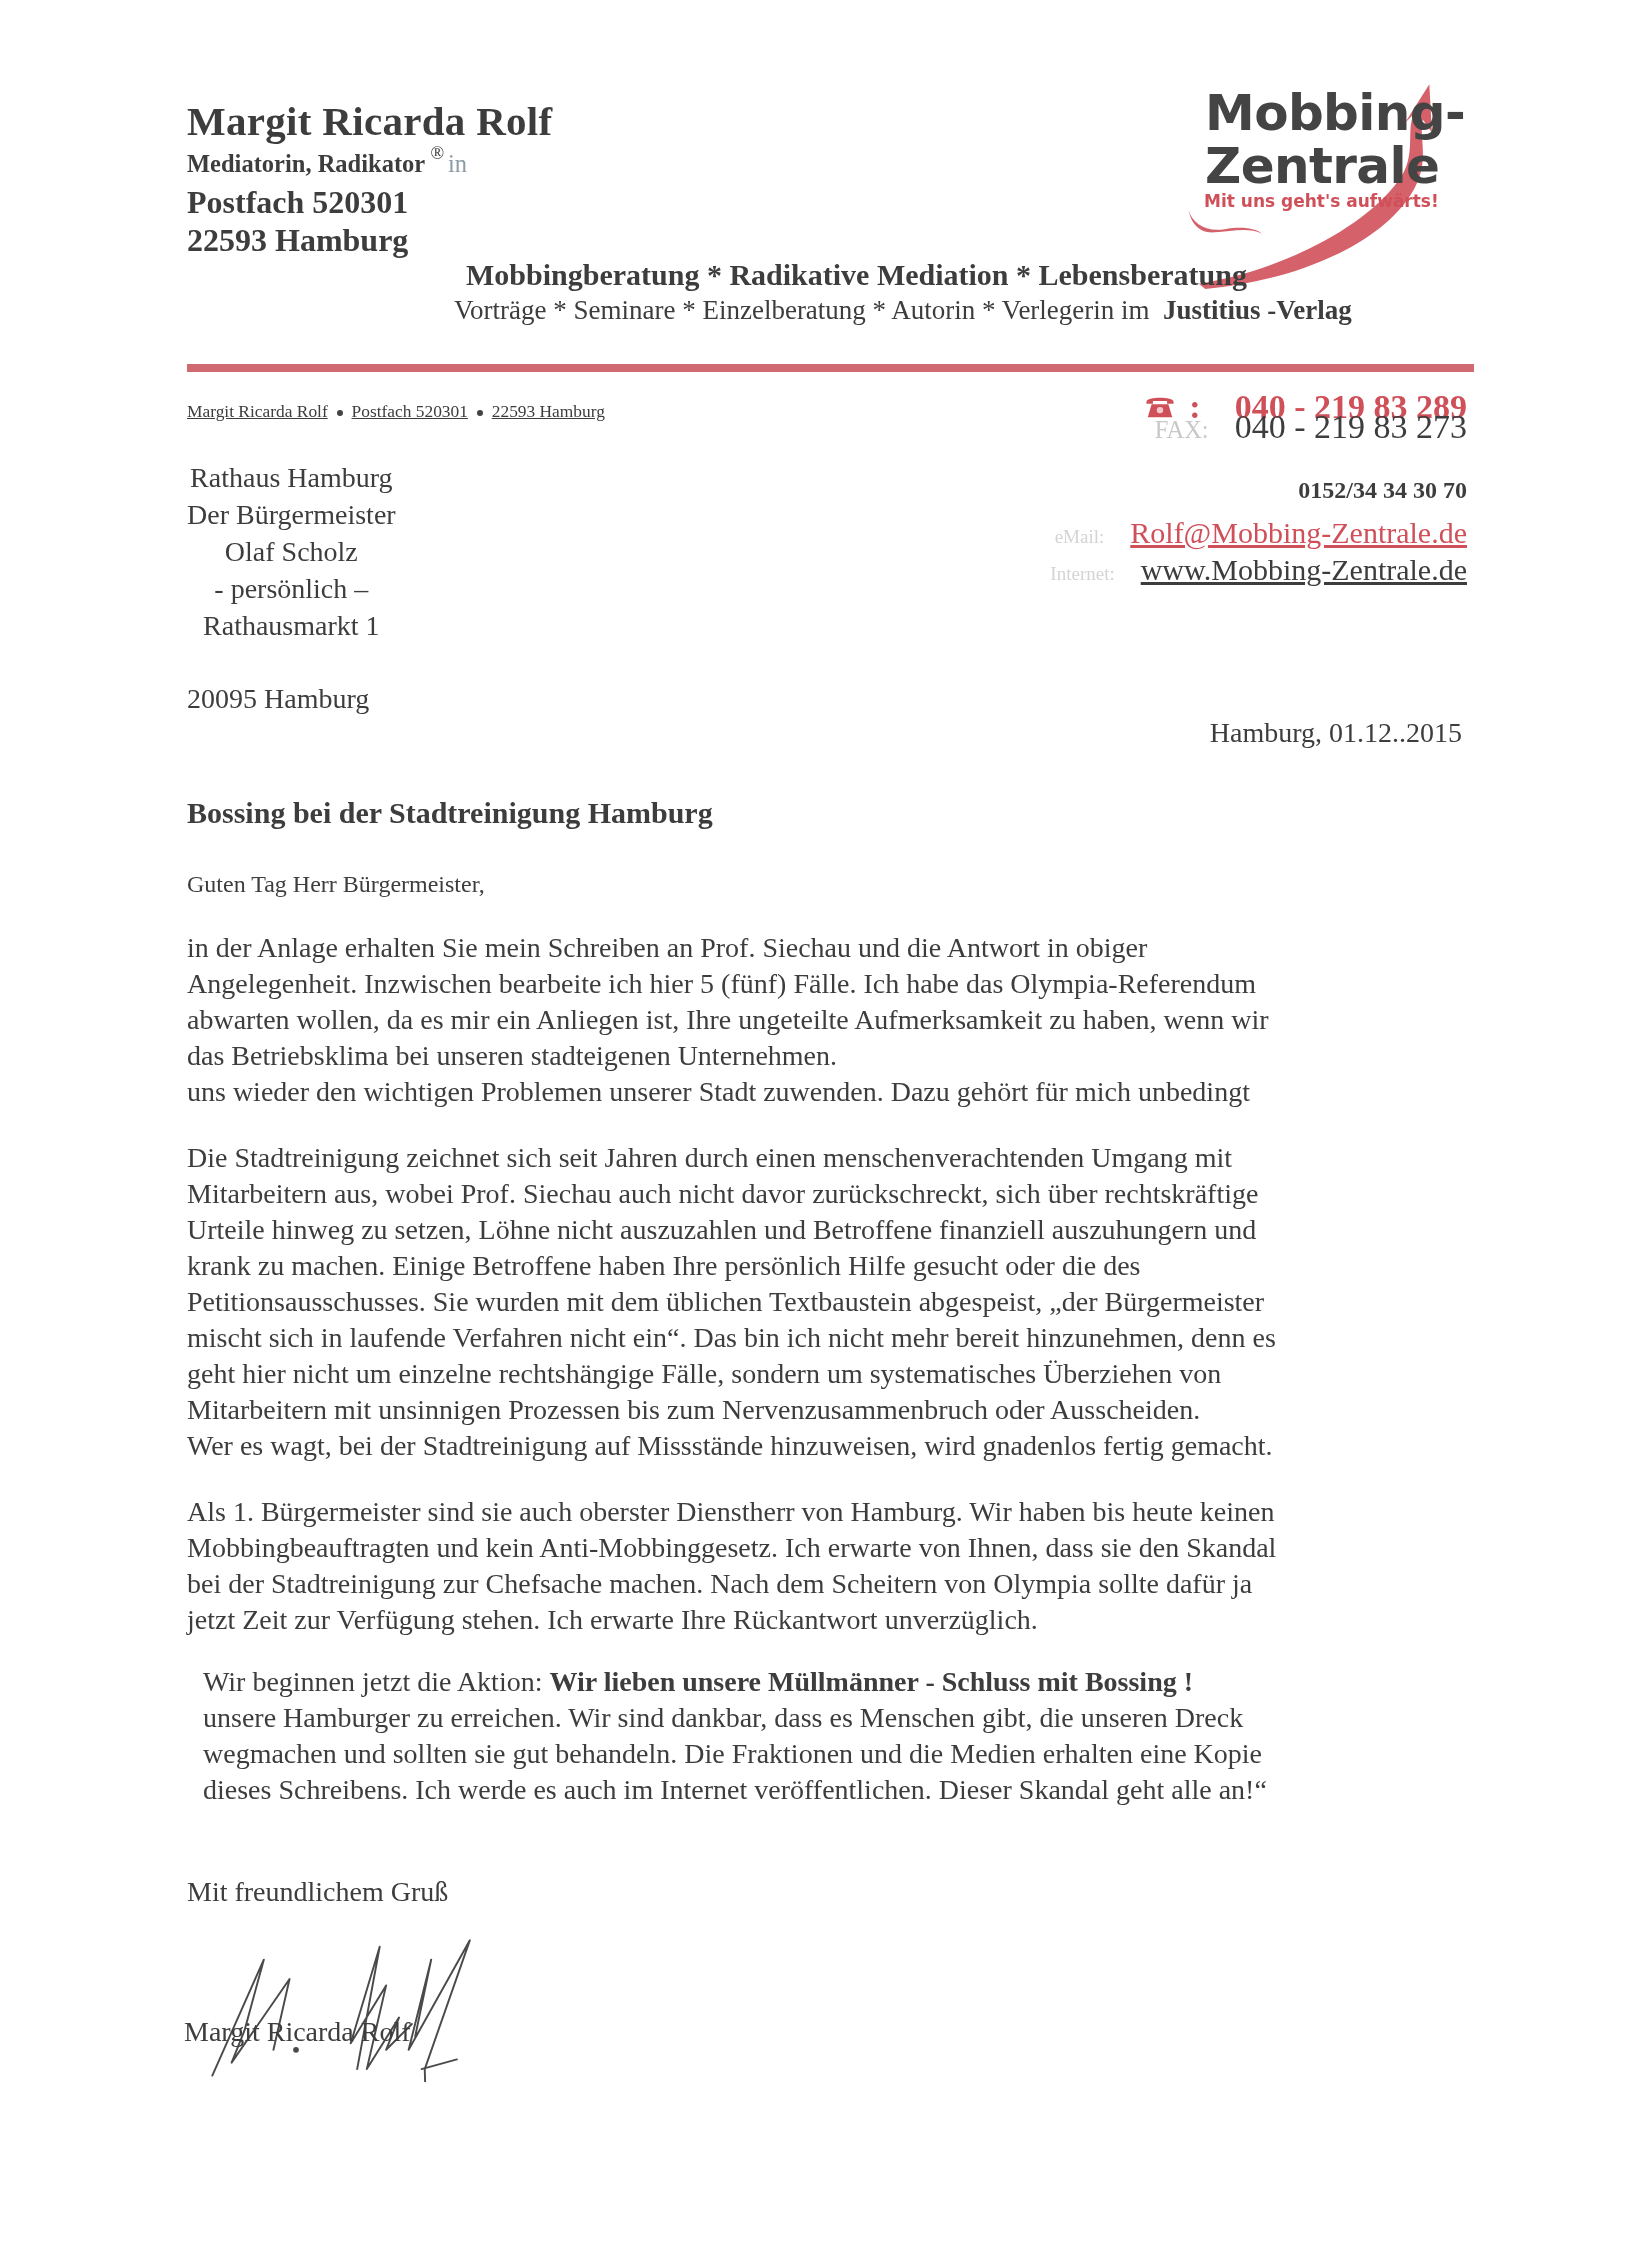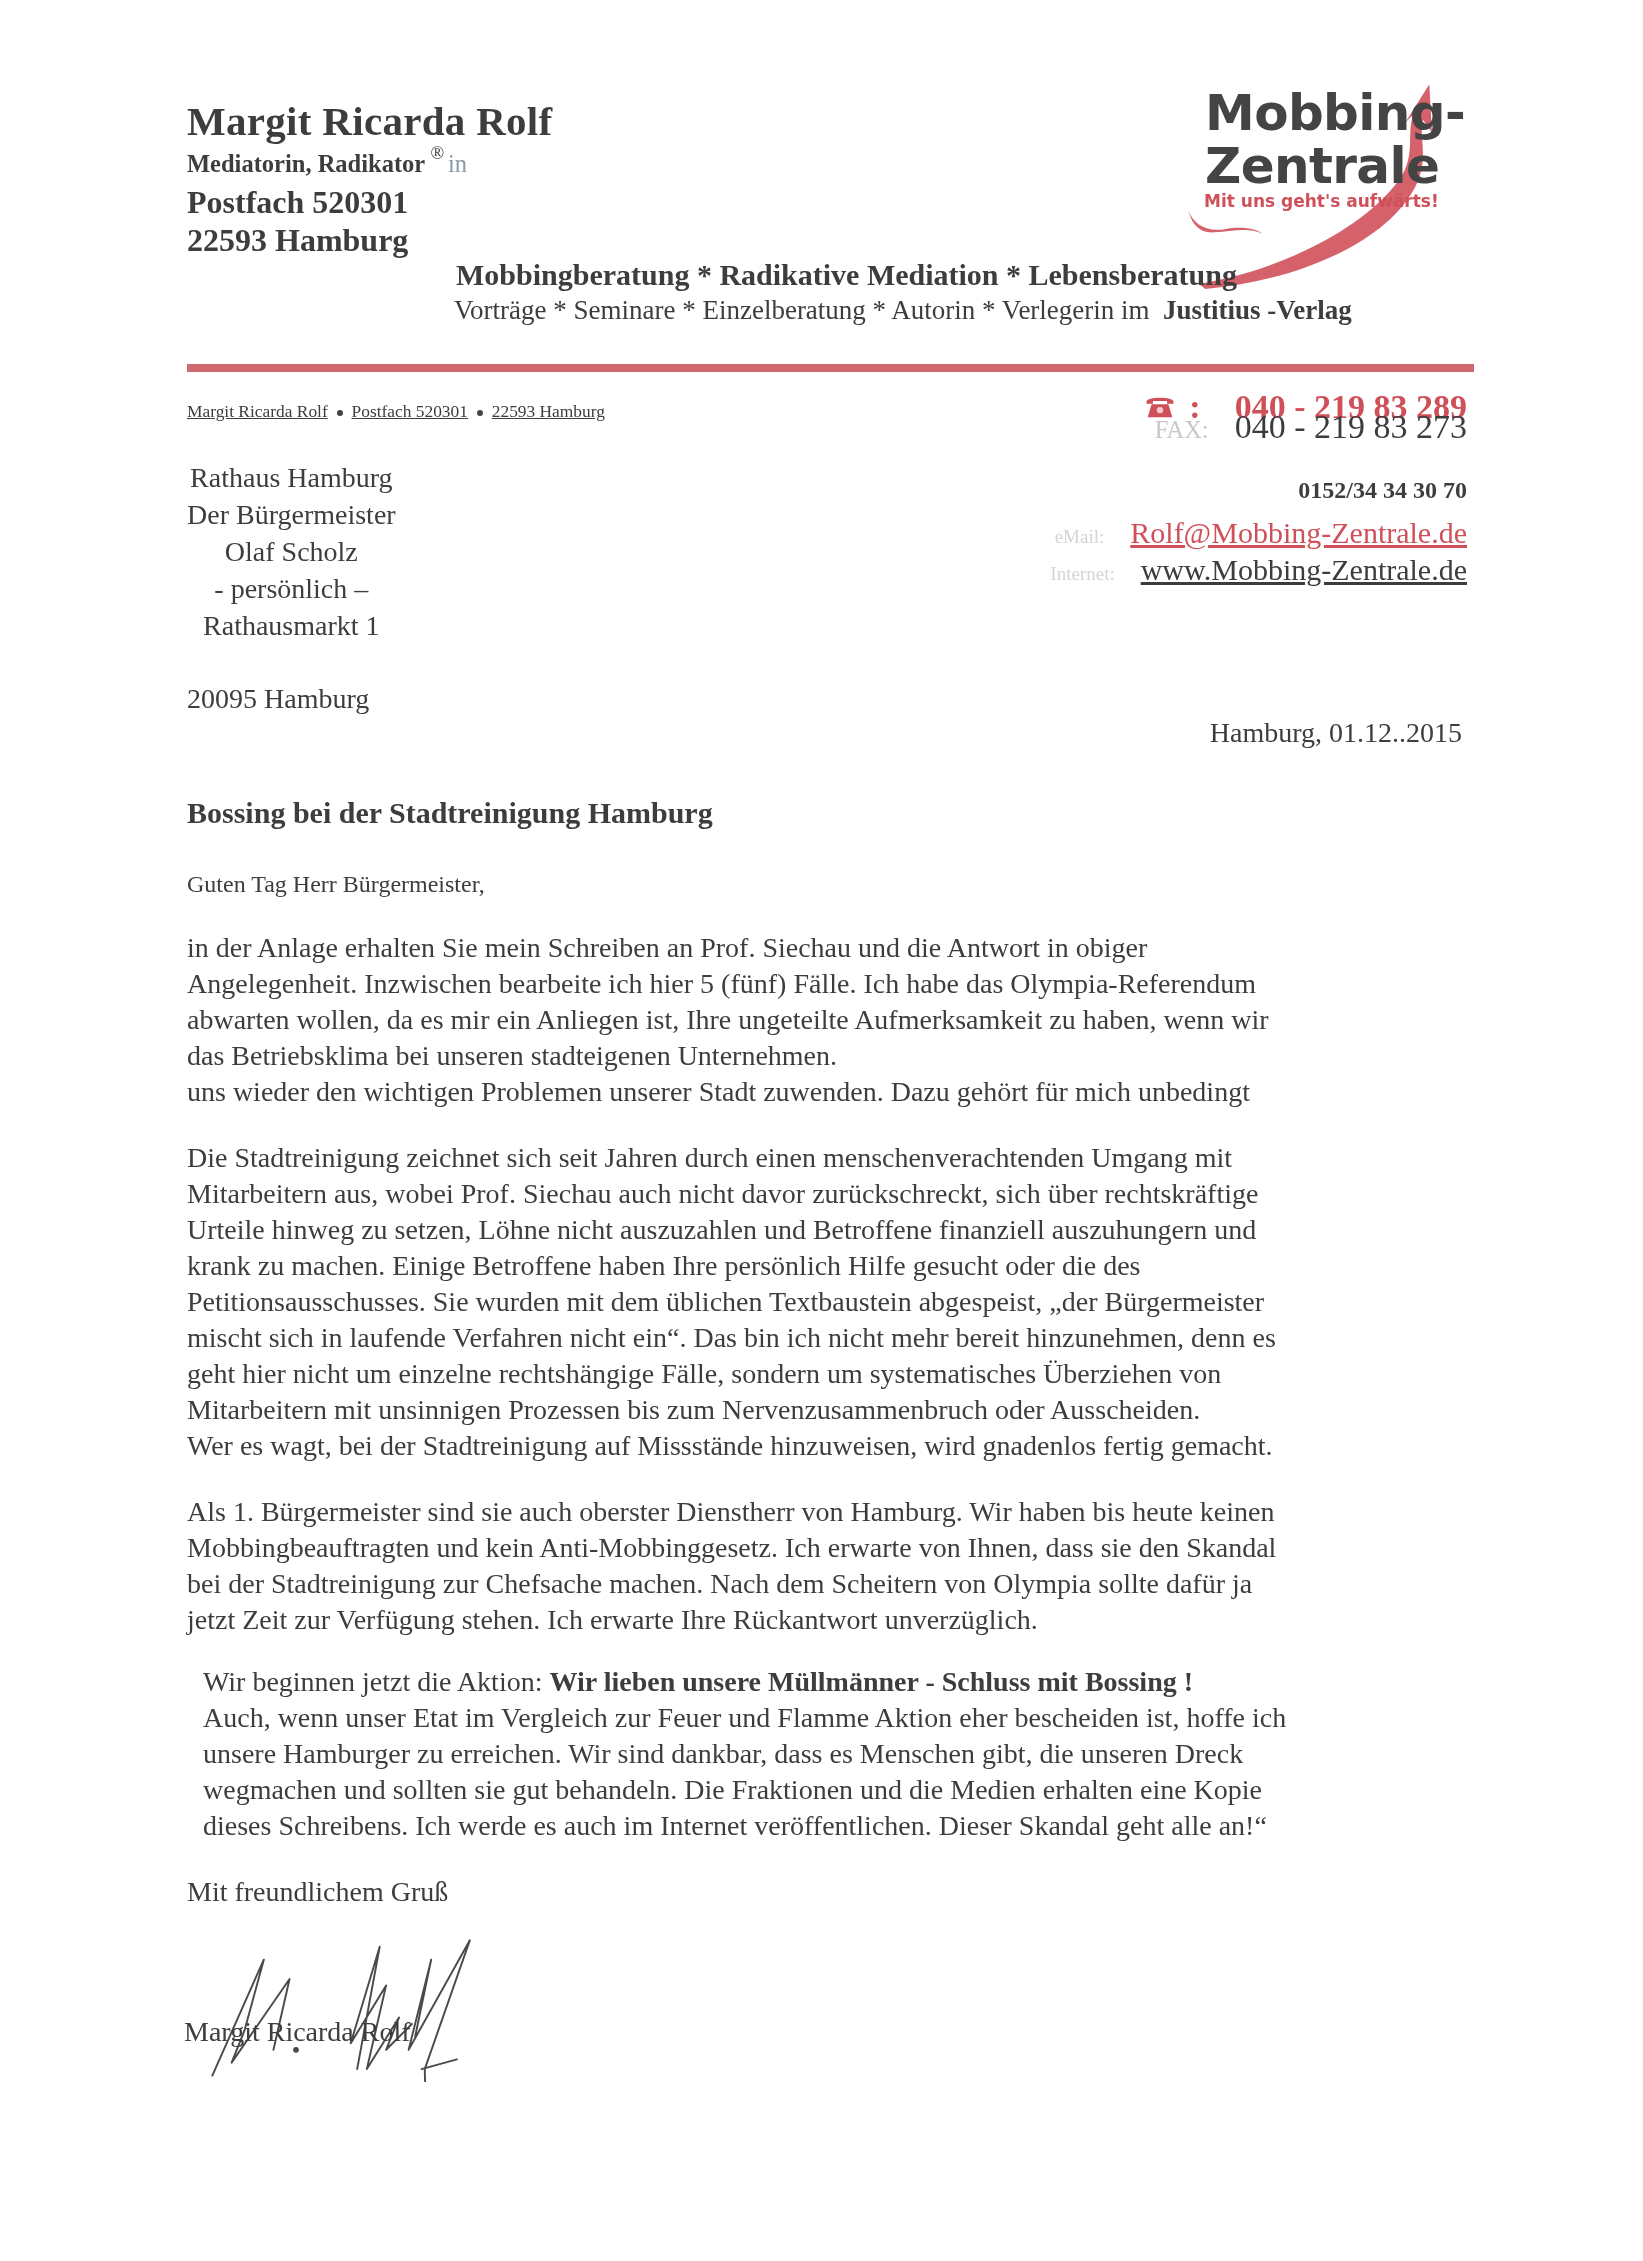--- a/index.html
+++ b/index.html
@@ -13,21 +13,21 @@
   .sender-role sup { font-size: 18px; font-weight: normal; position: relative; top: -3.9px; margin-left: 5.2px; }
   .sender-role .suffix { color: #8a9aa6; font-weight: normal; margin-left: 3.9px; }
   .sender-postbox { left: 187px; top: 184px; font-size: 32px; font-weight: bold; color: #3d3d3d; }
   .sender-city { left: 187px; top: 222px; font-size: 32px; font-weight: bold; color: #3d3d3d; }
 
   .logo { left: 1186px; top: 84px; width: 309px; height: 213px; }
   .logo-line1 { left: 1205px; top: 84px; font-family: "DejaVu Sans", sans-serif; font-size: 50px; font-weight: bold; color: #444; letter-spacing: -0.6px; }
   .logo-line2 { left: 1205px; top: 137px; font-family: "DejaVu Sans", sans-serif; font-size: 50px; font-weight: bold; color: #444; letter-spacing: -0.6px; }
   .logo-tagline { left: 1204px; top: 191px; font-family: "DejaVu Sans", sans-serif; font-size: 17px; font-weight: bold; color: #d0505a; }
 
-  .services { left: 456px; top: 258px; font-size: 30px; font-weight: bold; color: #3d3d3d; }
+  .services { left: 466px; top: 258px; font-size: 30px; font-weight: bold; color: #3d3d3d; }
   .services-sub { left: 454px; top: 295px; font-size: 27px; color: #3d3d3d; white-space: nowrap; }
   .services-sub .bold { font-weight: bold; }
 
   .red-rule { left: 187px; top: 364px; width: 1287px; height: 7.7px; background: #d06a70; }
 
   .return-address { left: 187px; top: 401px; font-size: 17.4px; color: #3d3d3d; text-decoration: underline; white-space: nowrap; }
   .return-address .dot { display: inline-block; width: 5.8px; height: 5.8px; border-radius: 50%; background: #444; margin: 0 9px; vertical-align: middle; }
 
   .contact { right: 177px; text-align: right; white-space: nowrap; }
   .phone-row { top: 388px; font-size: 34px; font-weight: bold; color: #d0505a; }
@@ -142,21 +142,20 @@
 
 <div class="abs body-text p3">
   <span class="line">Als 1. Bürgermeister sind sie auch oberster Dienstherr von Hamburg. Wir haben bis heute keinen</span>
   <span class="line">Mobbingbeauftragten und kein Anti-Mobbinggesetz. Ich erwarte von Ihnen, dass sie den Skandal</span>
   <span class="line">bei der Stadtreinigung zur Chefsache machen. Nach dem Scheitern von Olympia sollte dafür ja</span>
   <span class="line">jetzt Zeit zur Verfügung stehen. Ich erwarte Ihre Rückantwort unverzüglich.</span>
 </div>
 
 <div class="abs body-text p4">
   <span class="line"><span>Wir beginnen jetzt die Aktion:  </span><span class="bold">Wir lieben unsere Müllmänner - Schluss mit Bossing !</span></span>
-  <span class="line">Auch, wenn unser Etat im Vergleich zur Feuer und Flamme Aktion eher bescheiden ist, hoffe ich</span>
   <span class="line">unsere Hamburger zu erreichen. Wir sind dankbar, dass es Menschen gibt, die unseren Dreck</span>
   <span class="line">wegmachen und sollten sie gut behandeln.  Die Fraktionen und die Medien erhalten eine Kopie</span>
   <span class="line">dieses Schreibens. Ich werde es auch im Internet veröffentlichen. Dieser Skandal geht alle an!“</span>
 </div>
 
 <div class="abs closing">Mit freundlichem Gruß</div>
 <svg class="abs signature" viewBox="0 0 480 250" fill="none" stroke="#4a4a4a" stroke-width="3" stroke-linecap="round" stroke-linejoin="round">
   <path d="M 30 240 L 110 60 L 80 170 L 60 220 L 150 90 L 125 200"></path>
   <circle cx="160" cy="200" r="3" fill="#4a4a4a"></circle>
   <path d="M 255 230 L 290 40 L 245 190 L 300 100 L 270 230 L 320 150 L 300 200 L 340 160"></path>

